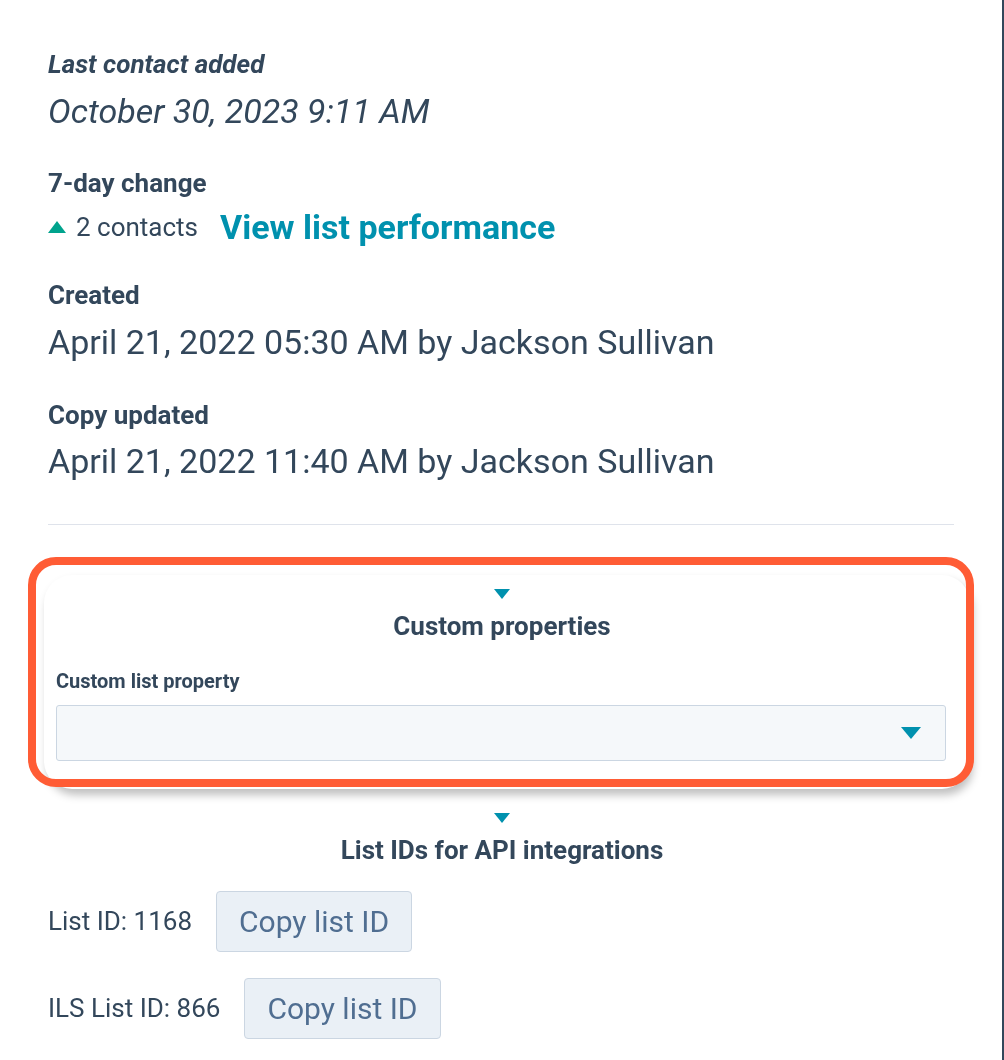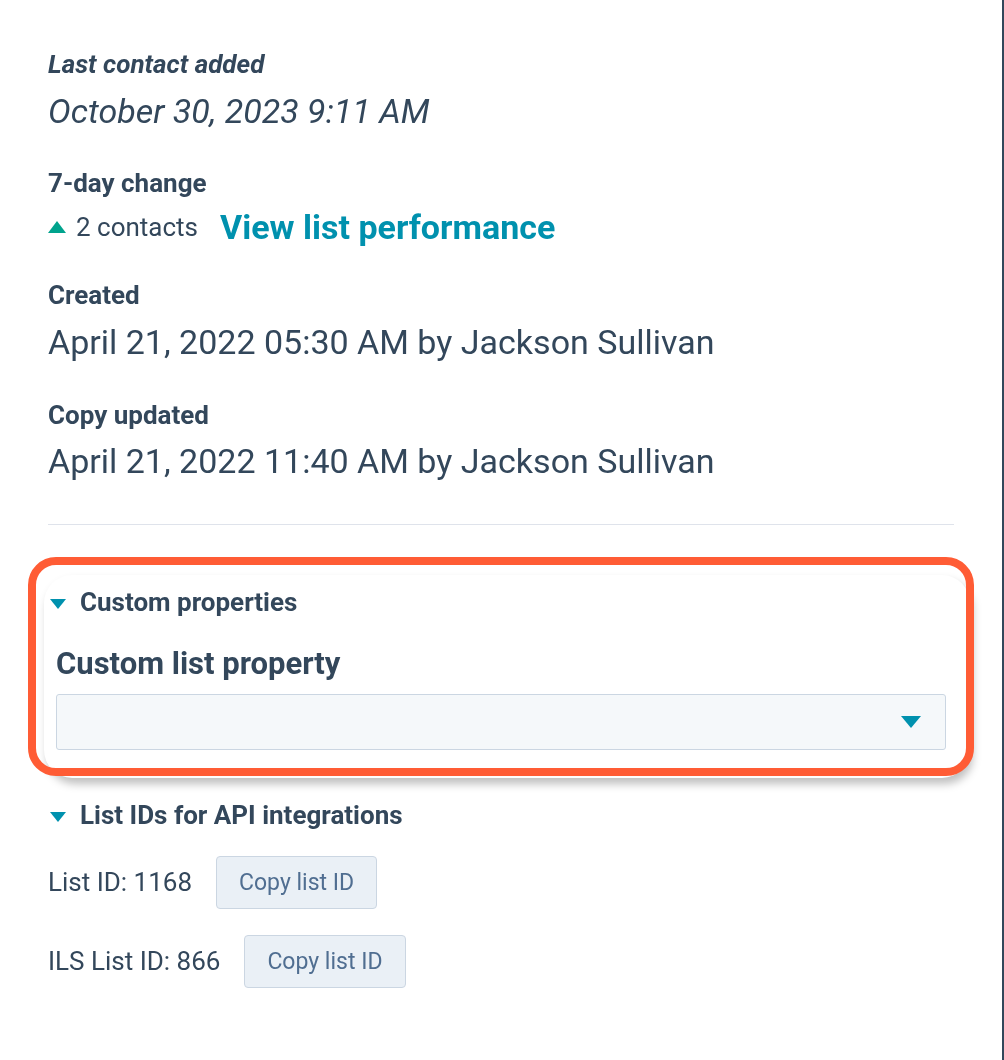--- a/index.html
+++ b/index.html
@@ -67,20 +67,21 @@
     .collapsible-header {
       display: flex;
       align-items: center;
       gap: 14px;
       font-weight: 700;
       font-size: 26px;
       color: #33475b;
       cursor: pointer;
       margin-bottom: 26px;
       padding-left: 2px;
+      flex-direction: column;
     }
     .down-caret {
       width: 0;
       height: 0;
       border-left: 8px solid transparent;
       border-right: 8px solid transparent;
       border-top: 10px solid #0091ae;
       display: inline-block;
       position: relative;
       top: 2px;
@@ -97,21 +98,21 @@
       top: 10px;
       left: 8px;
       right: -4px;
       bottom: -10px;
       border-radius: 28px;
       box-shadow: 3px 6px 8px rgba(0,0,0,0.25);
       z-index: -1;
     }
     .field-label {
       font-weight: 700;
-      font-size: 31px;
+      font-size: 20px;
       color: #33475b;
       margin-bottom: 12px;
       margin-top: 28px;
       padding-left: 8px;
     }
     .select-box {
       width: calc(100% - 16px);
       margin-left: 8px;
       height: 56px;
       background: #f5f8fa;
@@ -139,21 +140,21 @@
       gap: 24px;
       margin-bottom: 26px;
       font-size: 26px;
       color: #33475b;
     }
     .copy-btn {
       background: #eaf0f6;
       border: 1px solid #cbd6e2;
       border-radius: 4px;
       padding: 12px 22px;
-      font-size: 23px;
+      font-size: 30px;
       color: #506e91;
       cursor: pointer;
       font-family: inherit;
     }
     .first-section {
       padding-top: 48px;
       font-style: italic;
     }
   </style>
 </head>

